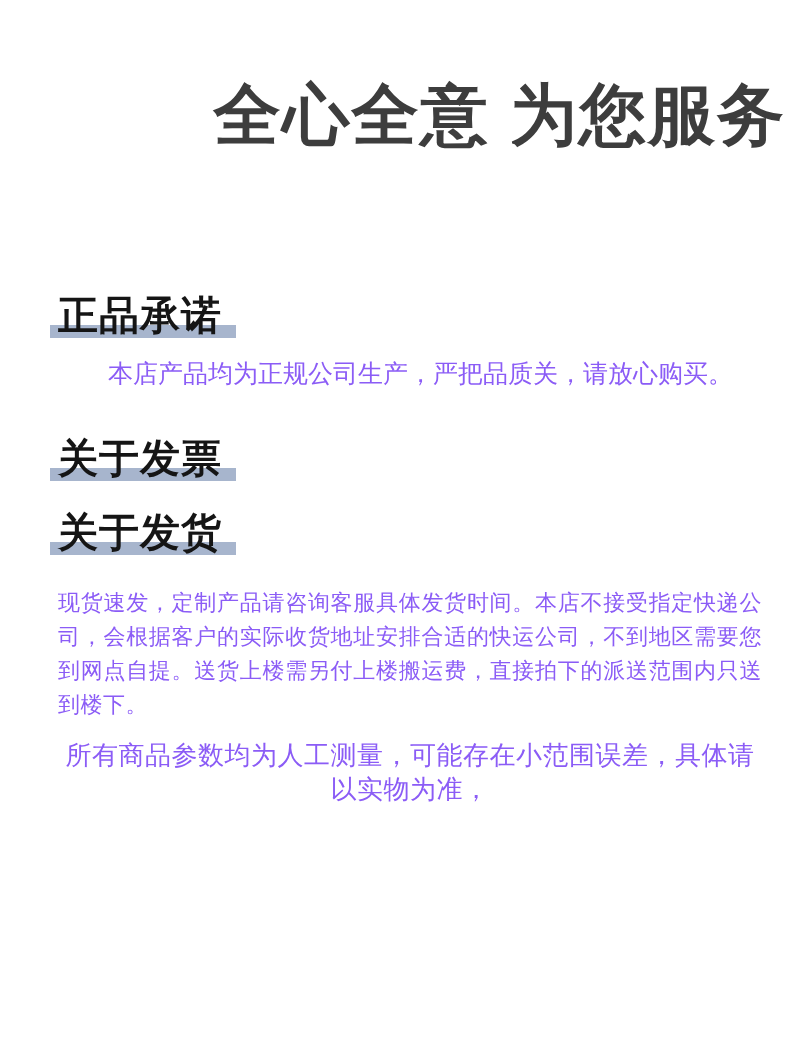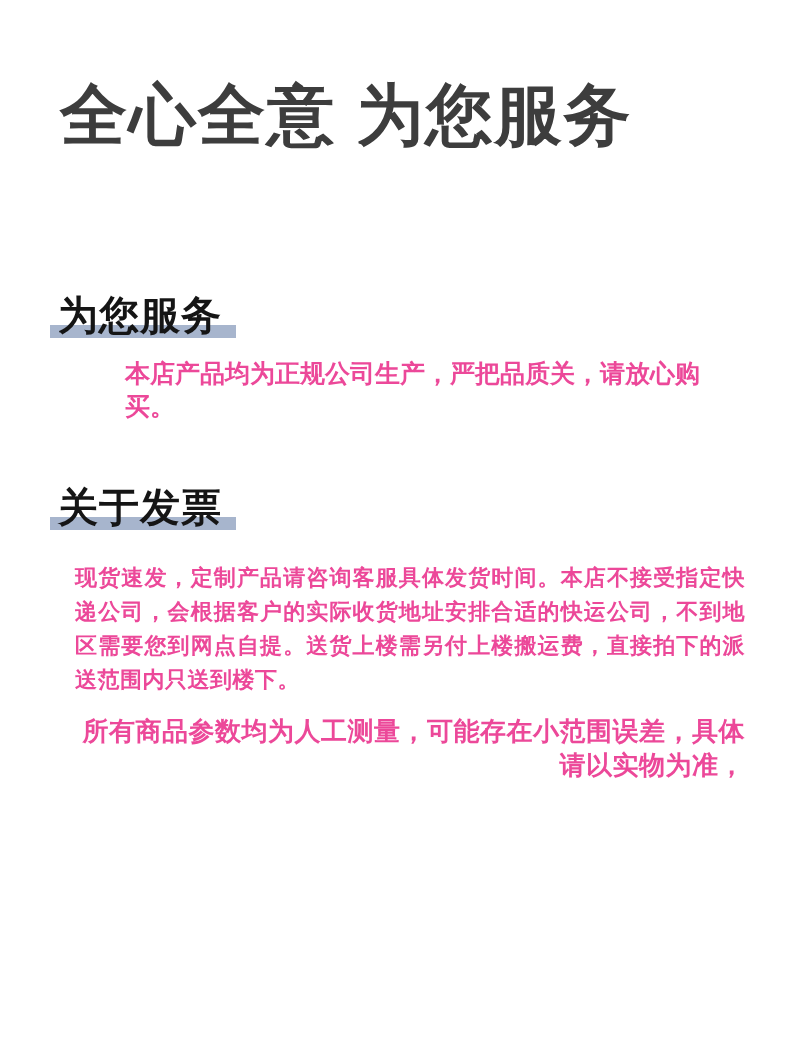--- a/index.html
+++ b/index.html
@@ -17,27 +17,27 @@
   .page {
     width: 800px;
     height: 1062px;
     box-sizing: border-box;
     padding: 0 38px 0 58px;
     background: #ffffff;
   }
   .page-title {
     margin: 80px 0 0 0;
     position: relative;
-    left: 2px;
+    left: 24px;
     font-size: 67px;
     line-height: 1.05;
     font-weight: 700;
     letter-spacing: 2px;
     color: #3d3d3d;
-    text-align: left;
+    text-align: right;
     white-space: nowrap;
   }
   .section-heading {
     position: relative;
     display: inline-block;
     margin: 0;
     font-size: 40px;
     line-height: 1;
     font-weight: 700;
     color: #151515;
@@ -56,23 +56,23 @@
     background: #a7b5cd;
     z-index: 0;
   }
   .section { margin: 0; }
   .section-1 .section-heading { margin-top: 145px; }
   .section-2 .section-heading { margin-top: 48px; }
   .section-3 .section-heading { margin-top: 34px; }
   .section-4 .section-heading { margin-top: 28px; }
 
   .section-body {
-    margin: 17px;
-    color: #ec4899;
-    font-weight: 700;
+    margin: 0;
+    color: #8b5cf6;
+    font-weight: 400;
   }
   .section-1 .section-body {
     margin-top: 22px;
     padding-left: 50px;
     font-size: 25px;
     line-height: 1.3;
   }
   .section-2 .section-body {
     margin-top: 18px;
     padding-left: 52px;
@@ -83,48 +83,51 @@
     margin-top: 34px;
     font-size: 22px;
     line-height: 34px;
     text-align: justify;
     letter-spacing: 0.5px;
   }
   .section-4 .section-body {
     margin-top: 16px;
     font-size: 26px;
     line-height: 34px;
-    text-align: right;
+    text-align: center;
     letter-spacing: 0.5px;
   }
   .section-heading, .page-title, .section-body { display: block; }
   .section-heading { display: inline-block; }
   .heading-row { font-size: 0; } 
 </style>
 </head>
 <body>
 
 <div class="page">
 
   <h1 class="page-title">全心全意 为您服务</h1>
 
   <div class="section section-1">
     <div class="heading-row">
-      <h2 class="section-heading"><span class="heading-text">为您服务</span><span class="heading-bar" style="background: rgb(167, 181, 205);"></span></h2>
+      <h2 class="section-heading"><span class="heading-text">正品承诺</span><span class="heading-bar" style="background: rgb(167, 181, 205);"></span></h2>
     </div>
     <p class="section-body">本店产品均为正规公司生产，严把品质关，请放心购买。</p>
   </div>
 
   <div class="section section-2">
     <div class="heading-row">
       <h2 class="section-heading"><span class="heading-text">关于发票</span><span class="heading-bar" style="background: rgb(167, 181, 205);"></span></h2>
     </div>
   </div>
 
   <div class="section section-3">
+    <div class="heading-row">
+      <h2 class="section-heading"><span class="heading-text">关于发货</span><span class="heading-bar" style="background: rgb(167, 181, 205);"></span></h2>
+    </div>
     <p class="section-body">现货速发，定制产品请咨询客服具体发货时间。本店不接受指定快递公司，会根据客户的实际收货地址安排合适的快运公司，不到地区需要您到网点自提。送货上楼需另付上楼搬运费，直接拍下的派送范围内只送到楼下。</p>
   </div>
 
   <div class="section section-4">
     <p class="section-body">所有商品参数均为人工测量，可能存在小范围误差，具体请以实物为准，</p>
   </div>
 
 </div>
 
 </body></html>

